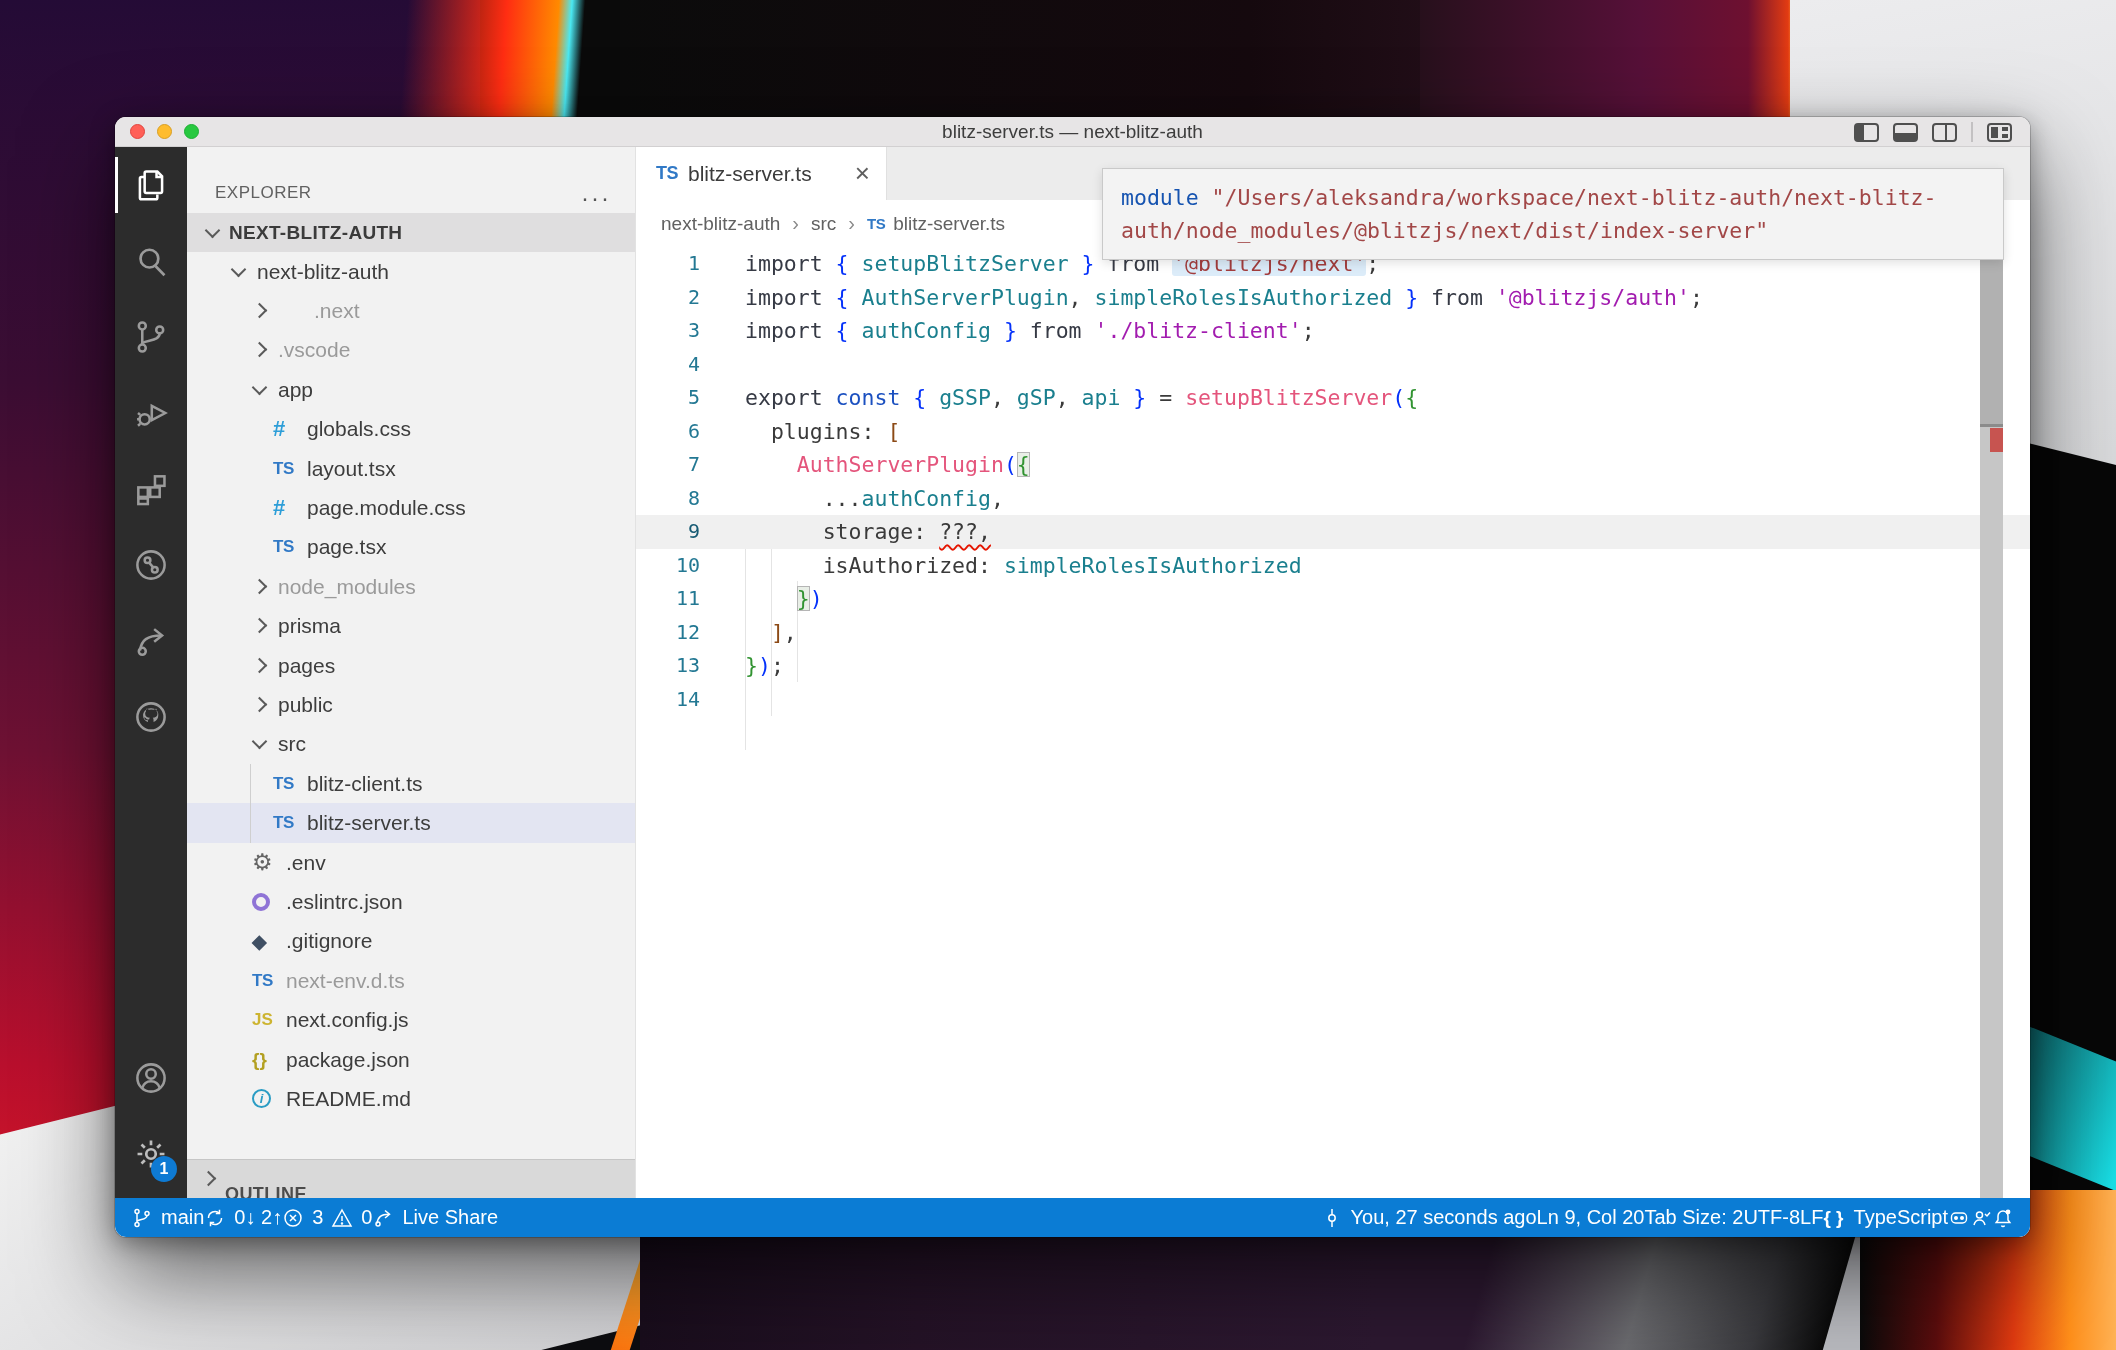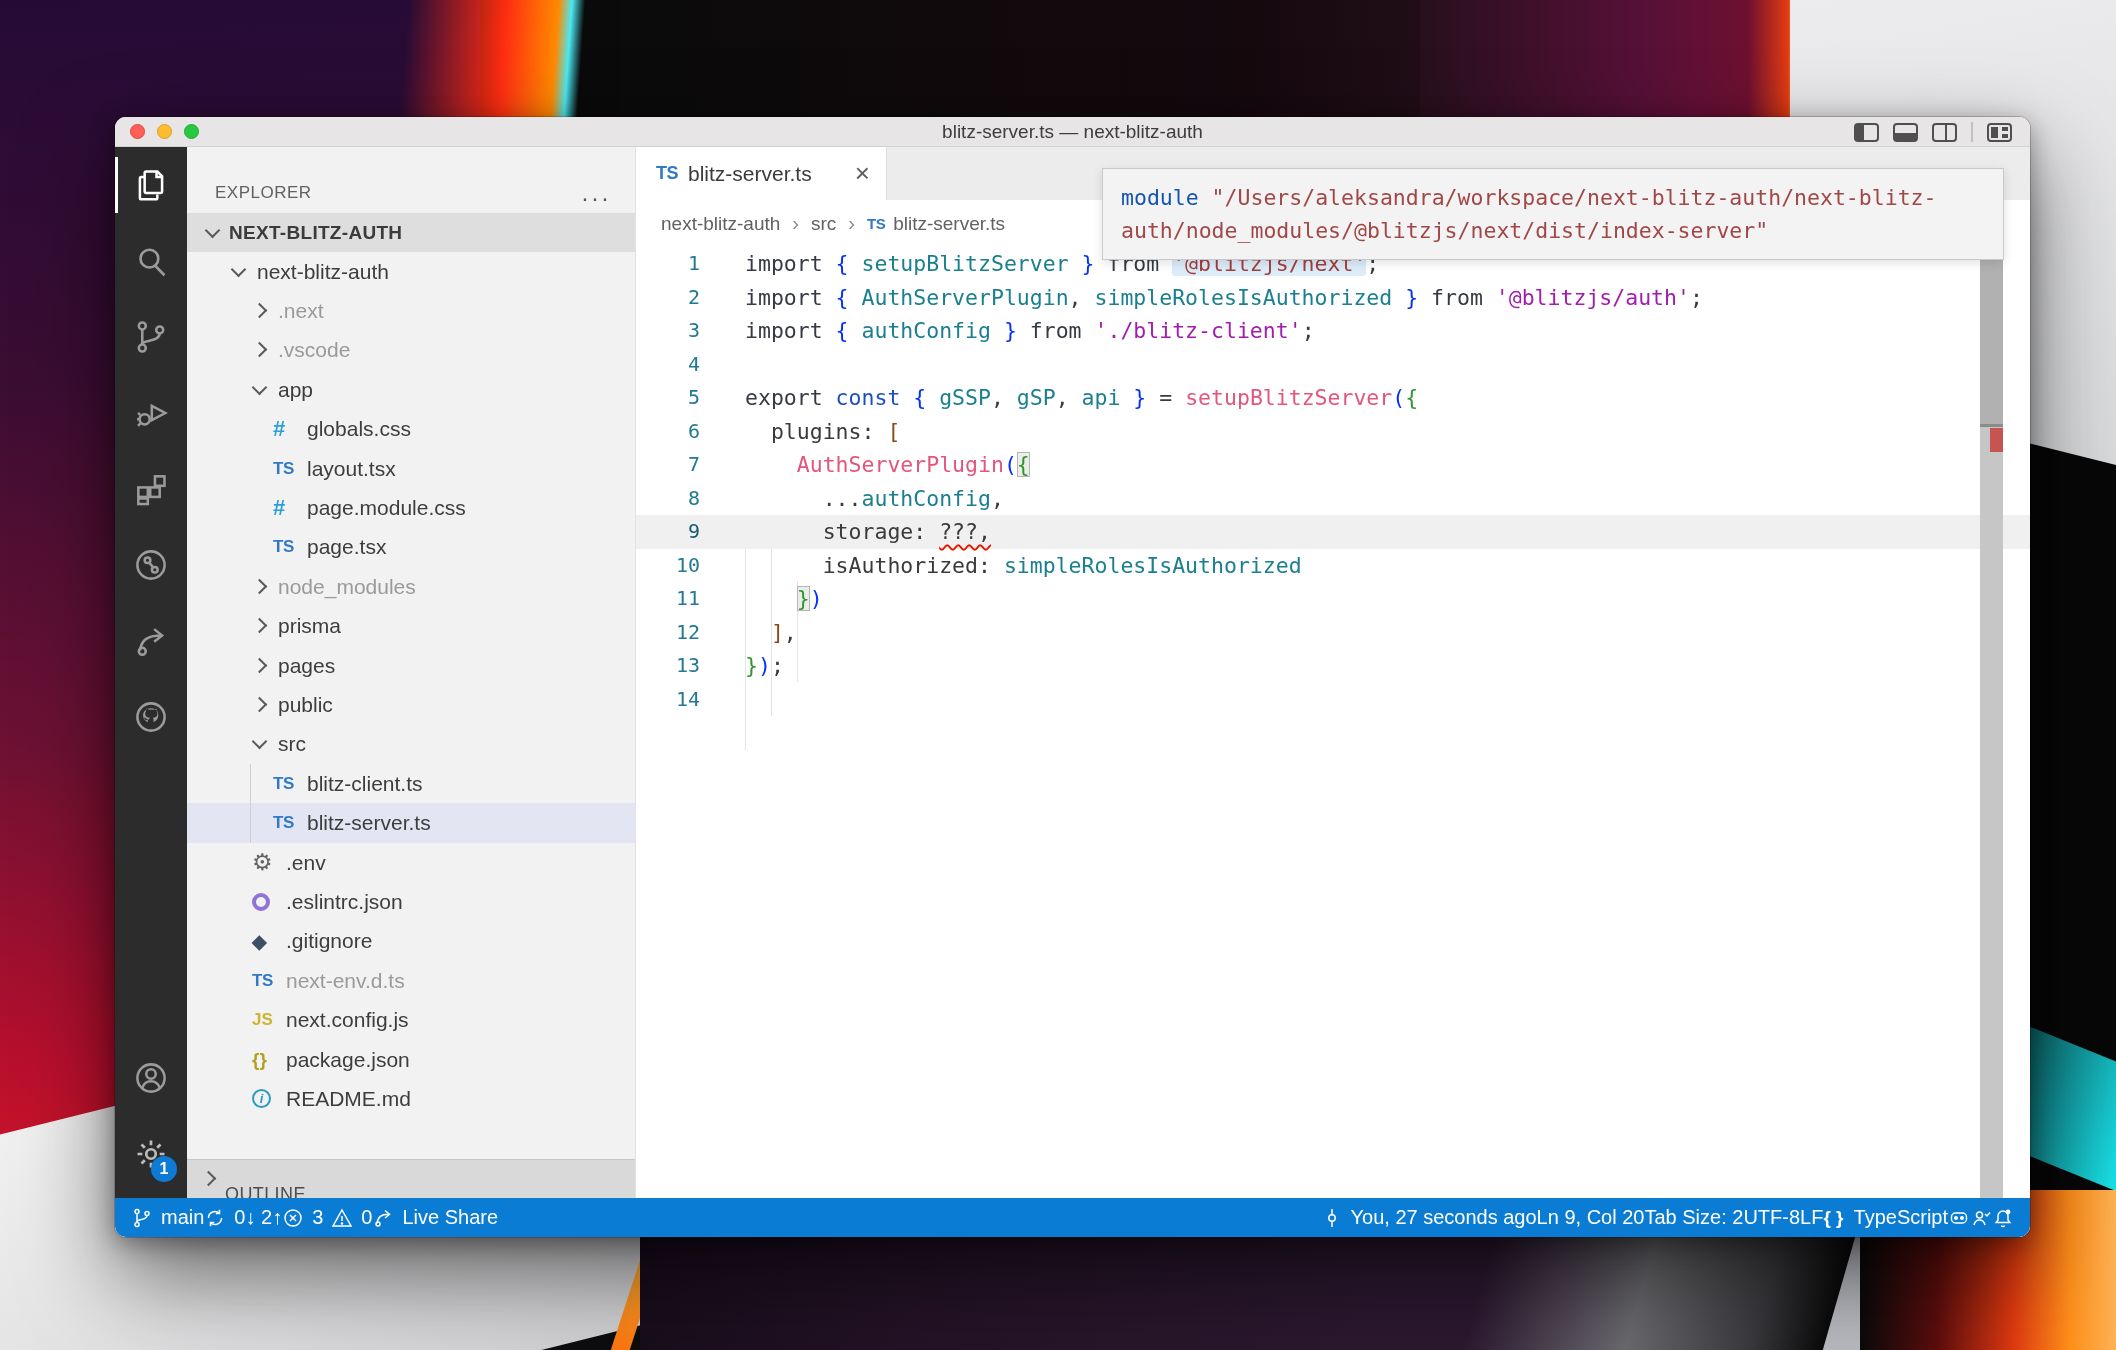--- a/index.html
+++ b/index.html
@@ -96,21 +96,21 @@
   .fi-js { color:#cdb431; font-size:17px; }
   .fi-braces { color:#b3a022; font-size:19px; }
   .fi-gear { color:#656565; font-size:23px; font-weight:400; }
   .fi-eslint { width:18px; height:18px; border:4px solid #8f74d6; border-radius:50%; display:inline-block; }
   .fi-git { color:#3f4f63; font-size:19px; }
   .fi-info { width:19px; height:19px; border:2px solid #2a9cc4; border-radius:50%; color:#2a9cc4;
     font-size:13px; font-style:italic; font-weight:700; display:inline-flex; align-items:center; justify-content:center; }
   .sb-sections { position:absolute; left:0; right:0; bottom:0; }
   .sec-row { height:39.5px; background:#d9d9d9; border-top:1px solid #c6c6c6; display:flex; align-items:center; padding-left:14px; }
   .sec-row .chev { margin-right:10px; }
-  .sec-label { font-size:18px; font-weight:400; color:#4c4c4c; letter-spacing:.4px;margin-top:32px; }
+  .sec-label { font-size:18px; font-weight:700; color:#4c4c4c; letter-spacing:.4px;margin-top:32px; }
 
   
   .editor { flex:1; position:relative; background:#fff; border-left:1px solid #e2e2e2; overflow:hidden; }
   .tabbar { position:absolute; left:0; top:0; right:0; height:53px; background:#ececec; display:flex; }
   .tab { width:251px; background:#fff; display:flex; align-items:center; padding:0 16px 0 20px; border-right:1px solid #e0e0e0; }
   .tab .fi-ts { font-size:18px; margin-right:10px; }
   .tab-label { font-size:21px; color:#3b3b3b; flex:1; }
   .tab-close { font-size:26px; color:#5f5f5f; margin-left:8px; }
   .breadcrumbs { position:absolute; left:0; top:53px; right:0; height:47px; background:#fff;
     display:flex; align-items:center; padding-left:25px; font-size:19px; color:#616161; }
@@ -292,21 +292,21 @@
       </div>
       <div class="ws-row">
         <span class="chev open"></span>
         <span class="ws-label">NEXT-BLITZ-AUTH</span>
       </div>
       <div class="tree" id="tree">
           <div class="tree-row" style="padding-left: 44px;">
             <span class="chev open"></span>
             <span class="tree-label">next-blitz-auth</span>
           </div>
-          <div class="tree-row dim" style="padding-left: 65px;">
+          <div class="tree-row dim" style="padding-left: 65px; gap: 36px;">
             <span class="chev"></span>
             <span class="tree-label">.next</span>
           </div>
           <div class="tree-row dim" style="padding-left: 65px;">
             <span class="chev"></span>
             <span class="tree-label">.vscode</span>
           </div>
           <div class="tree-row" style="padding-left: 65px;">
             <span class="chev open"></span>
             <span class="tree-label">app</span>

